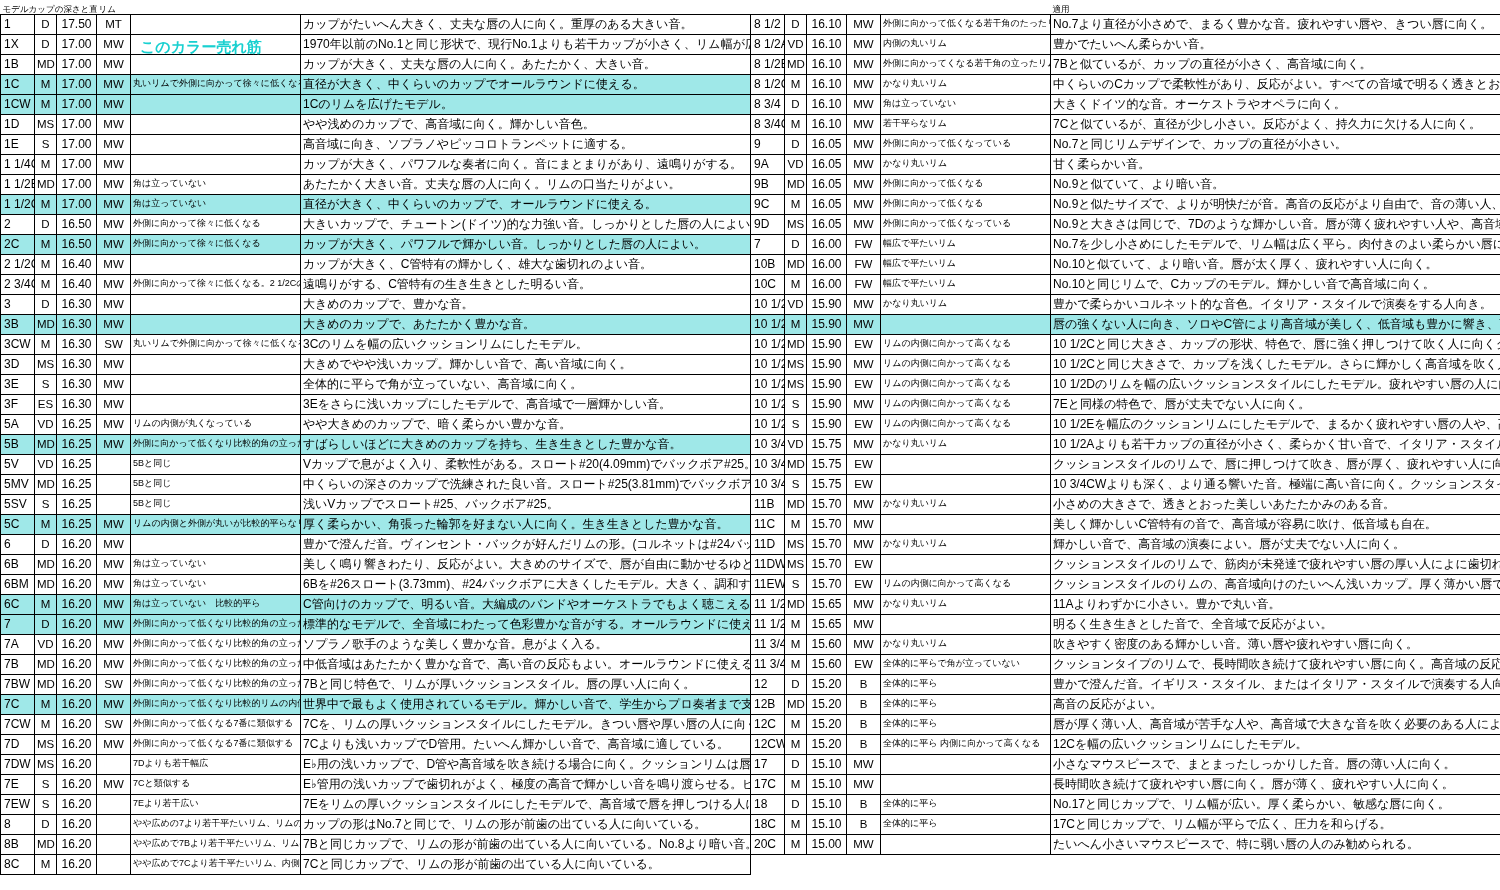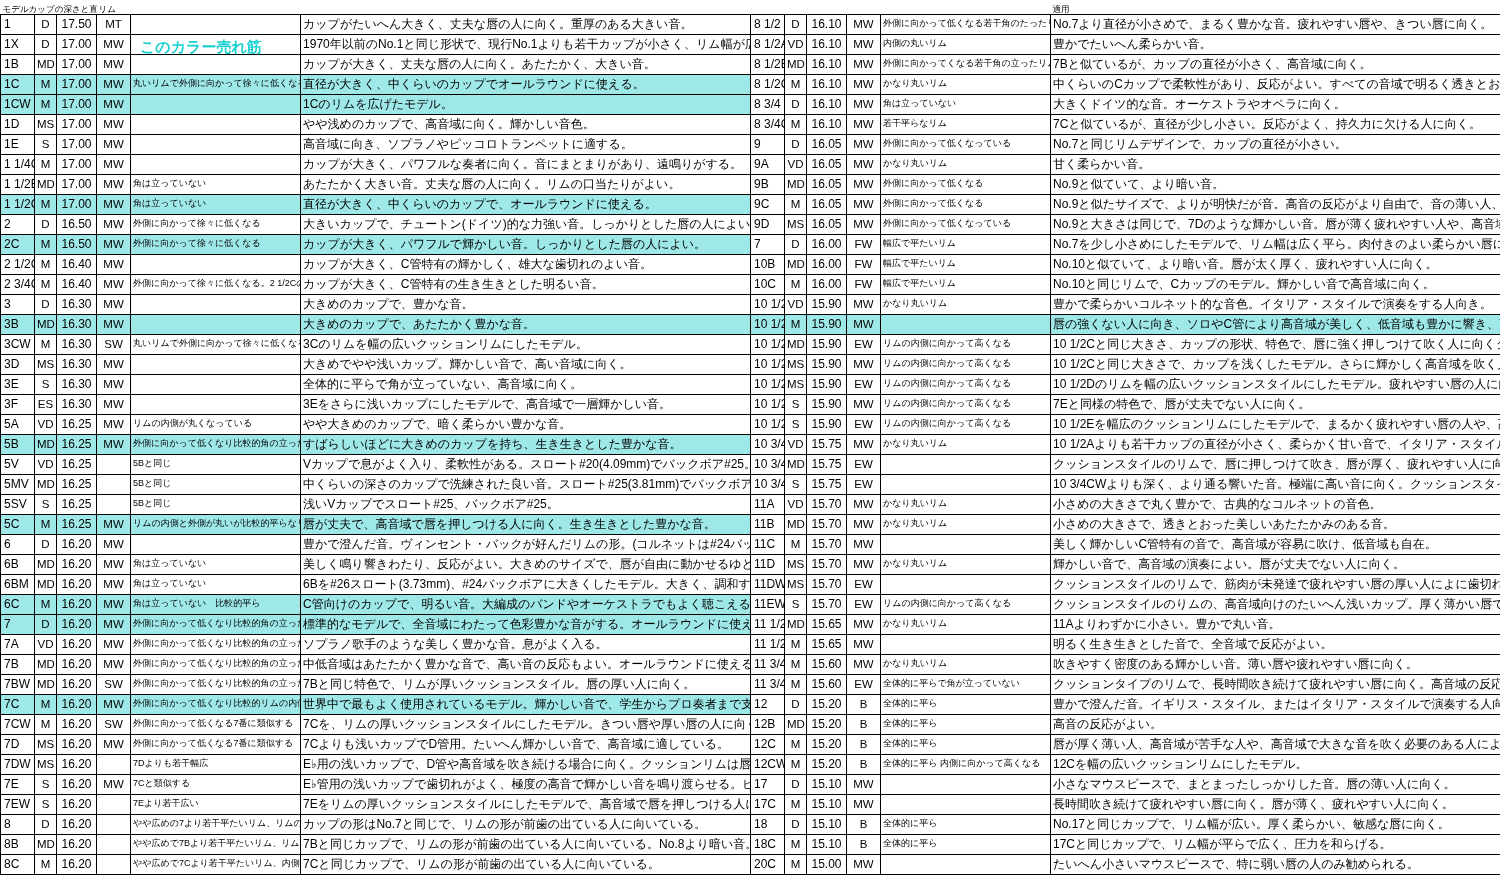--- a/index.html
+++ b/index.html
@@ -203,21 +203,21 @@
               <td class="rimc">MW</td>
               <td class="rimn"></td>
               <td class="desc">カップが大きく、C管特有の輝かしく、雄大な歯切れのよい音。</td>
             </tr>
             <tr>
               <td class="model">2 3/4C</td>
               <td class="type">M</td>
               <td class="dia">16.40</td>
               <td class="rimc">MW</td>
               <td class="rimn">外側に向かって徐々に低くなる。2 1/2Cのリムより若干幅は狭い</td>
-              <td class="desc">カップが大きく、C管特有の生き生きとした明るい音。</td>
+              <td class="desc">遠鳴りがする、C管特有の生き生きとした明るい音。</td>
             </tr>
             <tr>
               <td class="model">3</td>
               <td class="type">D</td>
               <td class="dia">16.30</td>
               <td class="rimc">MW</td>
               <td class="rimn"></td>
               <td class="desc">大きめのカップで、豊かな音。</td>
             </tr>
             <tr class="cy">
@@ -299,21 +299,21 @@
               <td class="rimc"></td>
               <td class="rimn">5Bと同じ</td>
               <td class="desc">浅いVカップでスロート#25、バックボア#25。</td>
             </tr>
             <tr class="cy">
               <td class="model cy">5C</td>
               <td class="type cy">M</td>
               <td class="dia cy">16.25</td>
               <td class="rimc cy">MW</td>
               <td class="rimn cy">リムの内側と外側が丸いが比較的平らなリム</td>
-              <td class="desc cy">唇が丈夫で、高音域で唇を押しつける人に向く。生き生きとした豊かな音。</td>
+              <td class="desc cy">厚く柔らかい、角張った輪郭を好まない人に向く。生き生きとした豊かな音。</td>
             </tr>
             <tr>
               <td class="model">6</td>
               <td class="type">D</td>
               <td class="dia">16.20</td>
               <td class="rimc">MW</td>
               <td class="rimn"></td>
               <td class="desc">豊かで澄んだ音。ヴィンセント・バックが好んだリムの形。(コルネットは#24バックボア)</td>
             </tr>
             <tr>
@@ -653,28 +653,20 @@
             </tr>
             <tr>
               <td class="model">10 3/4CW</td>
               <td class="type">S</td>
               <td class="dia">15.75</td>
               <td class="rimc">EW</td>
               <td class="rimn"></td>
               <td class="desc">10 3/4CWよりも深く、より通る響いた音。極端に高い音に向く。クッションスタイルのリム。</td>
             </tr>
             <tr>
-              <td class="model">11A</td>
-              <td class="type">VD</td>
-              <td class="dia">15.70</td>
-              <td class="rimc">MW</td>
-              <td class="rimn">かなり丸いリム</td>
-              <td class="desc">小さめの大きさで丸く豊かで、古典的なコルネットの音色。</td>
-            </tr>
-            <tr>
               <td class="model">11B</td>
               <td class="type">MD</td>
               <td class="dia">15.70</td>
               <td class="rimc">MW</td>
               <td class="rimn">かなり丸いリム</td>
               <td class="desc">小さめの大きさで、透きとおった美しいあたたかみのある音。</td>
             </tr>
             <tr>
               <td class="model">11C</td>
               <td class="type">M</td>

